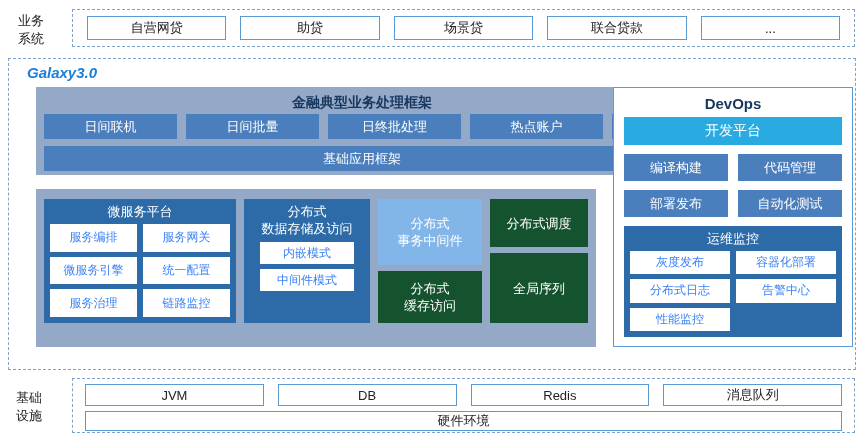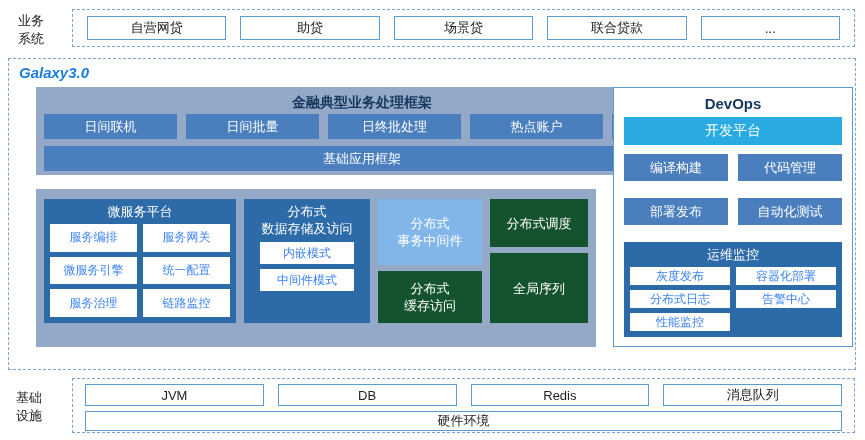--- a/index.html
+++ b/index.html
@@ -10,21 +10,21 @@
 
   
   .top-box { position:absolute; left:72px; top:9px; width:783px; height:38px;
              display:flex; align-items:center; gap:14px; padding:0 14px; }
   .sys-btn { flex:1; height:24px; background:#fff; border:1px solid #5b9bd5;
              display:flex; align-items:center; justify-content:center;
              font-size:13px; color:#222; box-sizing:border-box; }
 
   
   .galaxy { position:absolute; left:8px; top:58px; width:848px; height:312px; }
-  .galaxy-title { position:absolute; left:10px; top:5px; color:#1b7fe0;
+  .galaxy-title { position:absolute; left:18px; top:5px; color:#1b7fe0;
                   font-size:15px; font-weight:bold; font-style:italic; }
 
   .panel { position:absolute; background:#94a9c7; box-sizing:border-box; padding:5px 8px 7px; }
   .panel-title { text-align:center; font-size:14px; font-weight:bold; color:#17375e; height:20px; line-height:20px; }
 
   .finance { left:27px; top:28px; width:652px; height:88px; }
   .finance-row { display:flex; gap:9px; margin-top:2px; }
   .blue-btn { background:#4a7ebc; color:#fff; font-size:13px; height:25px;
               display:flex; align-items:center; justify-content:center; }
   .finance-row .blue-btn { flex:1; }
@@ -56,21 +56,21 @@
   .sched-box { height:48px; }
   .seq-box { flex:1; }
 
   
   .devops { position:absolute; left:604px; top:28px; width:240px; height:260px;
             background:#fff; border:1px solid #5b9bd5; box-sizing:border-box;
             padding:7px 10px 9px; display:flex; flex-direction:column; }
   .devops-title { text-align:center; font-size:15px; font-weight:bold; color:#17375e; height:22px; }
   .cyan-bar { height:28px; background:#29abe2; color:#fff; font-size:14px;
               display:flex; align-items:center; justify-content:center; margin-bottom:9px;text-align:center; }
-  .devops-row { display:flex; gap:10px; margin-bottom:17px; }
+  .devops-row { display:flex; gap:10px; margin-bottom:9px; }
   .devops-row .blue-btn { flex:1; height:27px; }
   .monitoring { flex:1; }
   .monitoring .white-box { font-size:12px; }
 
   
   .bottom-box { position:absolute; left:72px; top:378px; width:783px; height:55px;
                 padding:5px 12px; display:flex; flex-direction:column; }
   .infra-row { display:flex; gap:14px; }
   .infra-row .sys-btn { height:22px; }
   .hw-bar { margin-top:5px; height:20px; flex:none; }

